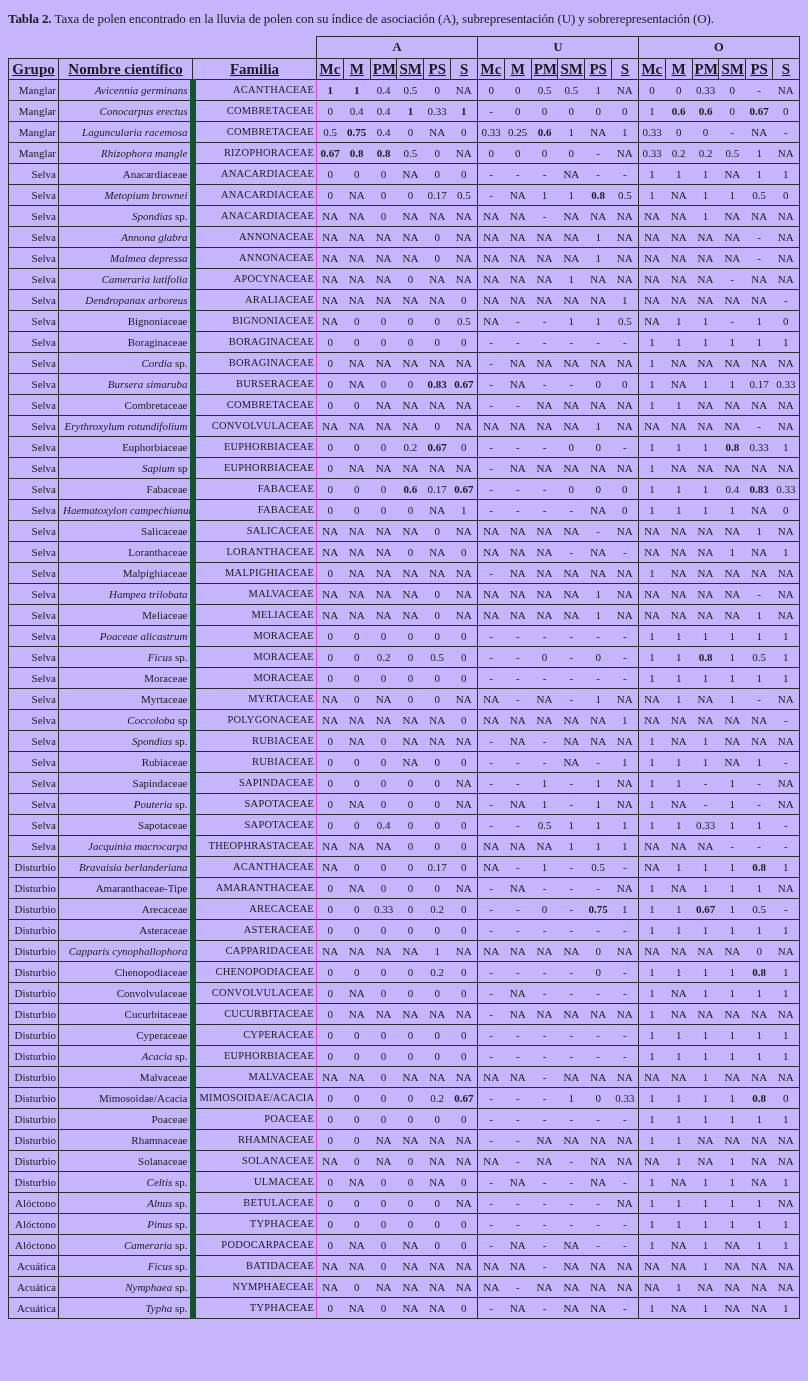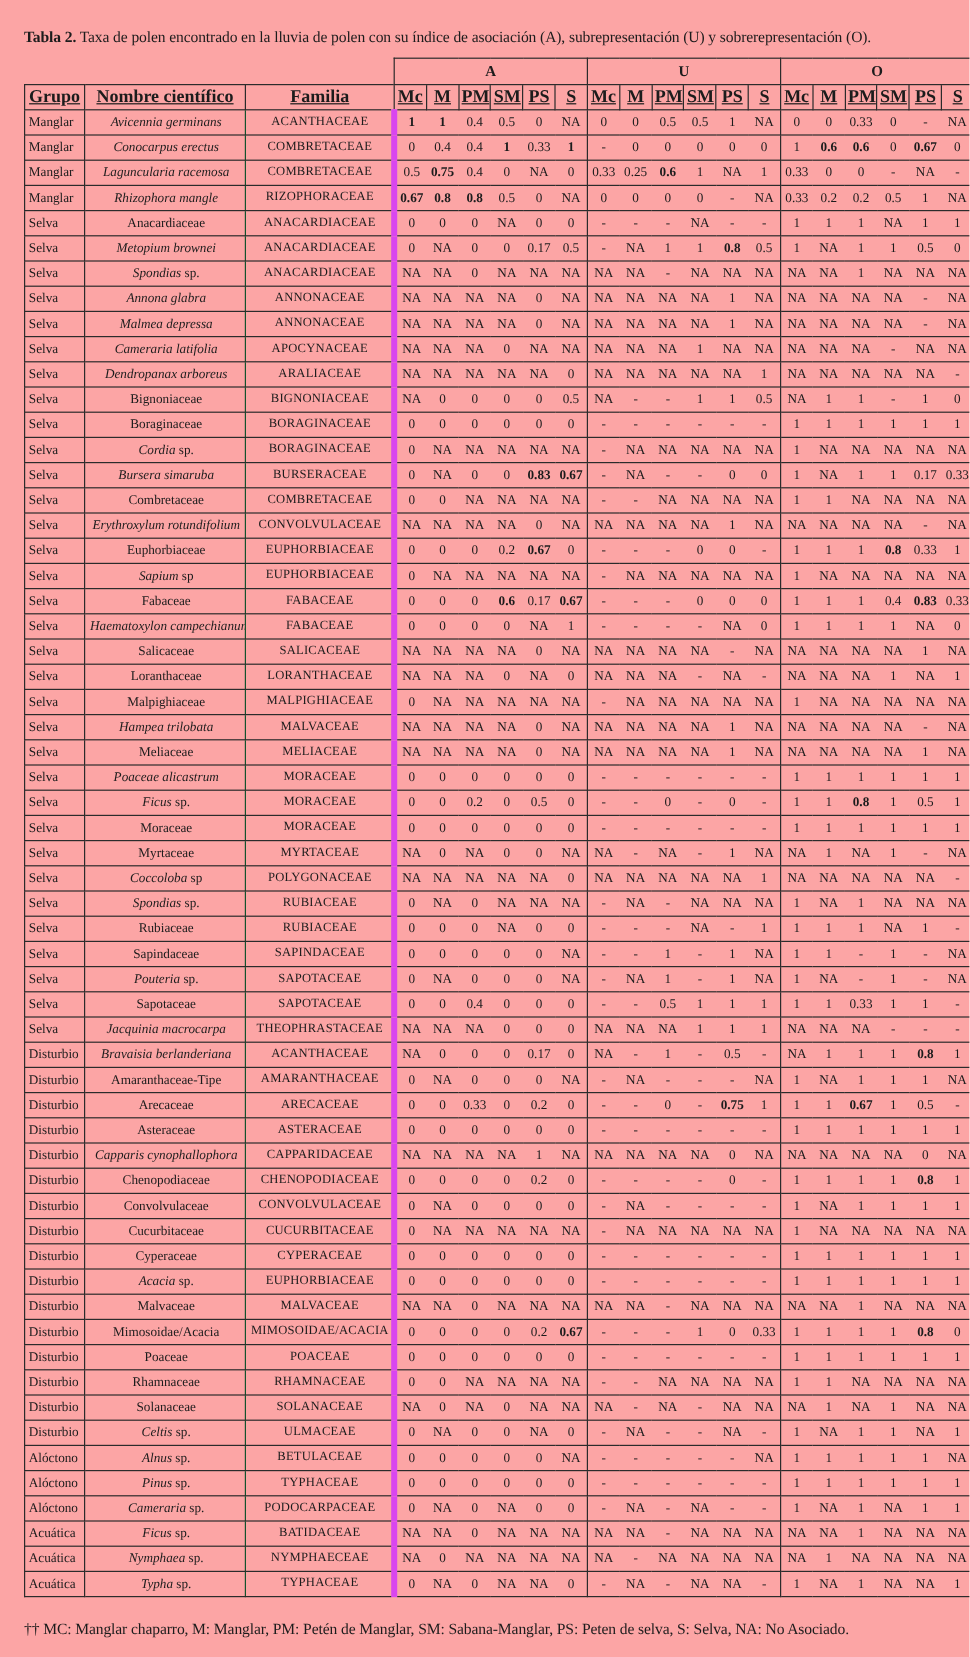--- a/index.html
+++ b/index.html
@@ -1,19 +1,19 @@
 <!DOCTYPE html>
 <html><head>
 <meta charset="utf-8">
 <style>
   html,body{margin:0;padding:0;background:#fff;}
   .page{
-    width:808px;height:1381px;background:#fca5a5;color:#1c1c1c;
+    width:808px;height:1381px;background:#c4b5fd;color:#1c1c1c;
     font-family:"Liberation Serif","DejaVu Serif",serif;
-    box-sizing:border-box;padding:20px;overflow:hidden;position:relative;
+    box-sizing:border-box;padding:8px;overflow:hidden;position:relative;
   }
   .title{
     margin:2px 0 8px 0;font-size:13px;line-height:18px;white-space:nowrap;
     letter-spacing:-0.1px;
   }
   .title b{font-weight:700;}
   table.tbl{
     border-collapse:collapse;table-layout:fixed;width:792px;
     font-size:11px;line-height:1;
   }
@@ -24,23 +24,23 @@
     padding:0 2px;height:20px;vertical-align:middle;
     border-top:1px solid #2b2b2b;border-bottom:1px solid #2b2b2b;
     overflow:hidden;white-space:nowrap;
   }
   
   .tbl thead th{border:1px solid #2b2b2b;text-align:center;font-weight:700;}
   .tbl thead td.nob{border:none;background:transparent;}
   .tbl thead tr.idx th{font-size:12.5px;height:21px;}
   .tbl thead tr.cols th{font-size:15px;height:20px;text-decoration:underline;}
   
-  td.c-grupo{border-left:1px solid #2b2b2b;border-right:1px solid #2b2b2b;text-align:left;padding-left:3px;}
-  td.c-sci{border-right:1px solid #14532d;text-align:center;padding-left:4px;}
-  td.c-fam{border-right:5px solid #d946ef;text-align:center;padding-left:4px;font-size:10.5px;letter-spacing:0.2px;}
+  td.c-grupo{border-left:1px solid #2b2b2b;border-right:1px solid #2b2b2b;text-align:right;padding-left:3px;}
+  td.c-sci{border-right:6px solid #14532d;text-align:right;padding-left:4px;}
+  td.c-fam{border-right:1px solid #d946ef;text-align:right;padding-left:4px;font-size:10.5px;letter-spacing:0.2px;}
   td.num{text-align:center;}
   td.num.gend{border-right:1px solid #2b2b2b;}
   td.num.bv{font-weight:700;}
   td.c-sci i{font-style:italic;}
   .foot{
     margin:18px 0 0 0;font-size:13px;line-height:17px;white-space:nowrap;
     letter-spacing:-0.1px;
   }
 </style>
 </head>
@@ -1458,14 +1458,13 @@
           <td class="num">1</td>
           <td class="num">NA</td>
           <td class="num">1</td>
           <td class="num">NA</td>
           <td class="num">NA</td>
           <td class="num gend">1</td>
         </tr>
       </tbody>
   </table>
 
-  <p class="foot">†† MC: Manglar chaparro, M: Manglar, PM: Petén de Manglar, SM: Sabana-Manglar, PS: Peten de selva, S: Selva, NA: No Asociado.</p>
 </div>
 
 </body></html>

